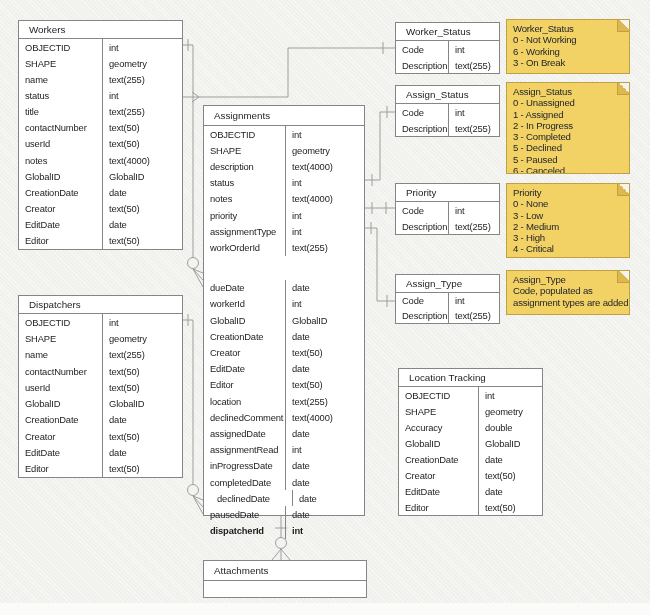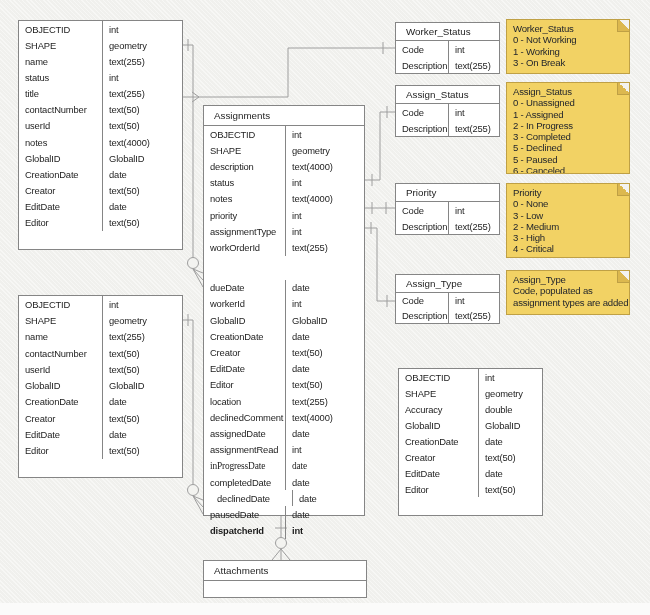--- a/index.html
+++ b/index.html
@@ -93,20 +93,21 @@
         <polyline points="281,516 281,537.5"></polyline>
         <line x1="275" y1="528" x2="287" y2="528"></line>
         <circle cx="281" cy="543" r="5.5" fill="#f3f3f0"></circle>
         <line x1="281" y1="549" x2="272" y2="560"></line>
         <line x1="281" y1="549" x2="281" y2="560"></line>
         <line x1="281" y1="549" x2="290" y2="560"></line>
       </g>
     </svg>
   <div class="bottom-strip"></div>
 <div class="erd-table" style="left: 18px; top: 20px; width: 165px; height: 230px;">
+      <div class="erd-title" style="height: 18px;">Workers</div>
       <div class="erd-row" style="height: 16.1538px;">
         <div class="fname divided" style="width: 84px;">OBJECTID</div>
         <div class="ftype">int</div>
       </div>
       <div class="erd-row" style="height: 16.1538px;">
         <div class="fname divided" style="width: 84px;">SHAPE</div>
         <div class="ftype">geometry</div>
       </div>
       <div class="erd-row" style="height: 16.1538px;">
         <div class="fname divided" style="width: 84px;">name</div>
@@ -147,20 +148,21 @@
       <div class="erd-row" style="height: 16.1538px;">
         <div class="fname divided" style="width: 84px;">EditDate</div>
         <div class="ftype">date</div>
       </div>
       <div class="erd-row" style="height: 16.1538px;">
         <div class="fname divided" style="width: 84px;">Editor</div>
         <div class="ftype">text(50)</div>
       </div>
     </div>
     <div class="erd-table" style="left: 18px; top: 295px; width: 165px; height: 183px;">
+      <div class="erd-title" style="height: 18px;">Dispatchers</div>
       <div class="erd-row" style="height: 16.3px;">
         <div class="fname divided" style="width: 84px;">OBJECTID</div>
         <div class="ftype">int</div>
       </div>
       <div class="erd-row" style="height: 16.3px;">
         <div class="fname divided" style="width: 84px;">SHAPE</div>
         <div class="ftype">geometry</div>
       </div>
       <div class="erd-row" style="height: 16.3px;">
         <div class="fname divided" style="width: 84px;">name</div>
@@ -266,21 +268,21 @@
         <div class="ftype">text(4000)</div>
       </div>
       <div class="erd-row" style="height: 16.2083px;">
         <div class="fname divided" style="width: 82px;">assignedDate</div>
         <div class="ftype">date</div>
       </div>
       <div class="erd-row" style="height: 16.2083px;">
         <div class="fname divided" style="width: 82px;">assignmentRead</div>
         <div class="ftype">int</div>
       </div>
-      <div class="erd-row" style="height: 16.2083px; font-family: Liberation Serif, serif;">
+      <div class="erd-row" style="height: 16.2083px;">
         <div class="fname divided" style="width: 82px;">inProgressDate</div>
         <div class="ftype">date</div>
       </div>
       <div class="erd-row" style="height: 16.2083px;">
         <div class="fname divided" style="width: 82px;">completedDate</div>
         <div class="ftype">date</div>
       </div>
       <div class="erd-row" style="height: 16.2083px;">
         <div class="fname divided" style="width: 82px; margin-left: 7px;">declinedDate</div>
         <div class="ftype">date</div>
@@ -332,20 +334,21 @@
       <div class="erd-row" style="height: 15px;">
         <div class="fname divided" style="width: 53px;">Code</div>
         <div class="ftype">int</div>
       </div>
       <div class="erd-row" style="height: 15px;">
         <div class="fname divided" style="width: 53px;">Description</div>
         <div class="ftype">text(255)</div>
       </div>
     </div>
     <div class="erd-table" style="left: 398px; top: 368px; width: 145px; height: 148px;">
+      <div class="erd-title" style="height: 18px;">Location Tracking</div>
       <div class="erd-row" style="height: 16px;">
         <div class="fname divided" style="width: 80px;">OBJECTID</div>
         <div class="ftype">int</div>
       </div>
       <div class="erd-row" style="height: 16px;">
         <div class="fname divided" style="width: 80px;">SHAPE</div>
         <div class="ftype">geometry</div>
       </div>
       <div class="erd-row" style="height: 16px;">
         <div class="fname divided" style="width: 80px;">Accuracy</div>
@@ -375,21 +378,21 @@
     <div class="erd-table" style="left: 203px; top: 560px; width: 164px; height: 38px;">
       <div class="erd-title" style="height: 20px;">Attachments</div>
       <div class="erd-row" style="height: 16px;">
         <div class="fname" style="width: 162px;"></div>
         <div class="ftype"></div>
       </div>
     </div>
     <div class="note" style="left: 506px; top: 19px; width: 124px; height: 55px;">
       <div class="note-line">Worker_Status</div>
       <div class="note-line">0 - Not Working</div>
-      <div class="note-line">1 - Working</div>
+      <div class="note-line">6 - Working</div>
       <div class="note-line">3 - On Break</div>
       <div class="fold"></div>
     </div>
     <div class="note" style="left: 506px; top: 82px; width: 124px; height: 92px;">
       <div class="note-line">Assign_Status</div>
       <div class="note-line">0 - Unassigned</div>
       <div class="note-line">1 - Assigned</div>
       <div class="note-line">2 - In Progress</div>
       <div class="note-line">3 - Completed</div>
       <div class="note-line">5 - Declined</div>

